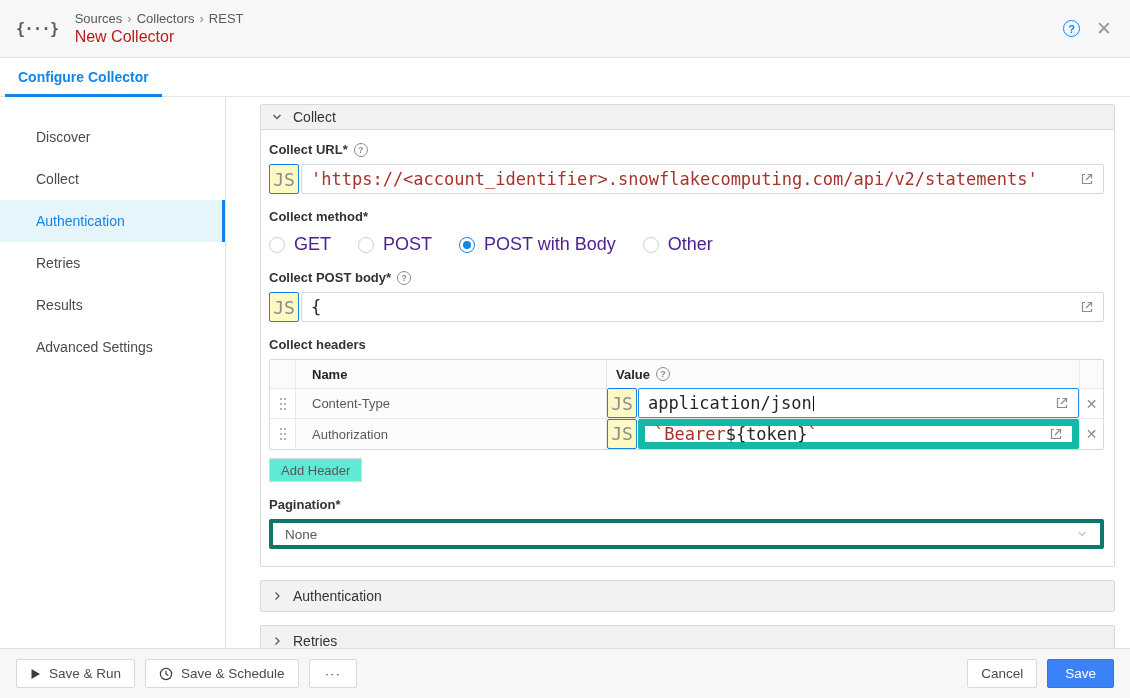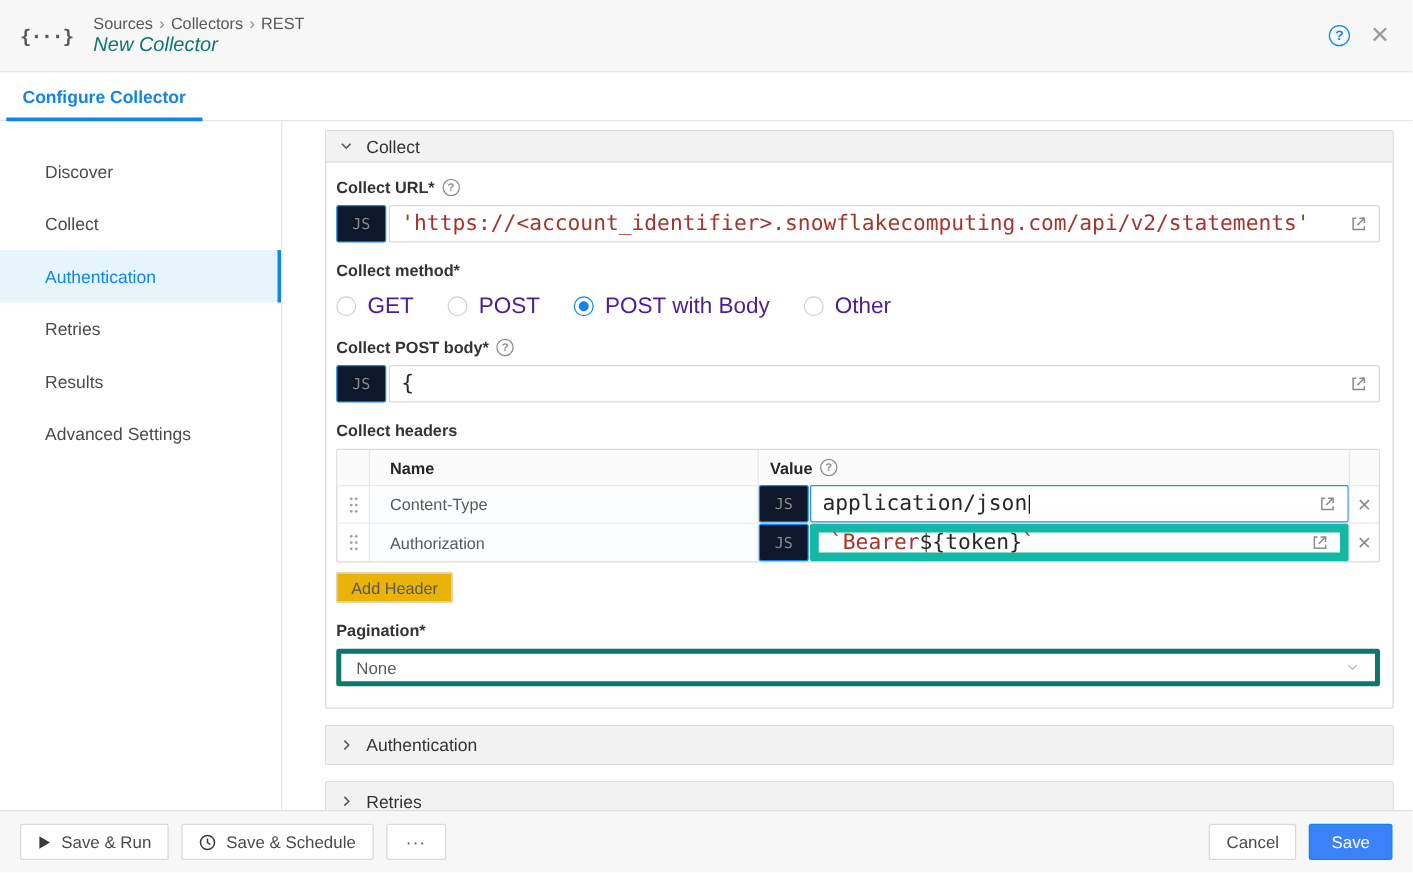--- a/index.html
+++ b/index.html
@@ -6,21 +6,21 @@
   html,body { width:1130px; height:698px; }
   body { font-family:"Liberation Sans", sans-serif; background:#fff; color:#333; overflow:hidden; }
   .window { width:1130px; height:698px; display:flex; flex-direction:column; background:#fff; }
 
   
   .hdr { height:58px; background:#f7f7f7; border-bottom:1px solid #e4e4e4; display:flex; align-items:center; padding:0 18px 0 16px; flex:0 0 auto; }
   .logo { font-size:15px; font-weight:600; color:#595959; letter-spacing:-0.5px; margin-right:16px; font-family:"DejaVu Sans Mono", monospace; }
   .hdr-text { display:flex; flex-direction:column; gap:2px; }
   .breadcrumb { font-size:13px; color:#595959; }
   .breadcrumb .sep { color:#8c8c8c; margin:0 5px; }
-  .page-title { font-size:16px; color:#0f766e;font-style:italic; }
+  .page-title { font-size:16px; color:#b91c1c; }
   .hdr-actions { margin-left:auto; display:flex; align-items:center; gap:16px; }
   .help-icon { width:17px; height:17px; border:1.5px solid #1285e8; border-radius:50%; color:#1285e8; font-size:11px; font-weight:700; display:flex; align-items:center; justify-content:center; cursor:pointer; }
   .close-icon { color:#9b9b9b; font-size:19px; line-height:1; cursor:pointer; }
 
   
   .tabbar { height:39px; background:#fff; border-bottom:1px solid #e4e4e4; display:flex; padding-left:5px; flex:0 0 auto; }
   .tab { padding:0 13px; display:flex; align-items:center; font-size:14px; color:#4a4a4a; position:relative; cursor:pointer; }
   .tab.active { color:#1285e8; font-weight:700; }
   .tab.active::after { content:""; position:absolute; left:0; right:0; bottom:-1px; height:3px; background:#1285e8; }
 
@@ -35,21 +35,21 @@
   .panel { border:1px solid #d9d9d9; border-radius:2px; margin-bottom:13px; background:#fff; }
   .panel-hd { background:#f2f2f2; display:flex; align-items:center; gap:11px; padding:0 11px; font-size:14px; color:#333; cursor:pointer; }
   .panel.expanded > .panel-hd { height:25px; border-bottom:1px solid #d9d9d9; }
   .panel.collapsed > .panel-hd { height:30px; }
   .panel-body { padding:12px 10px 17px 8px; }
 
   .fld-label { display:flex; align-items:center; gap:6px; font-size:13px; font-weight:700; color:#333; margin-bottom:7px; }
   .q-icon { width:14px; height:14px; border:1px solid #8c8c8c; border-radius:50%; color:#8c8c8c; font-size:9px; font-weight:700; display:inline-flex; align-items:center; justify-content:center; }
 
   .code-input { display:flex; align-items:stretch; height:30px; }
-  .js-badge { width:40px; flex:0 0 auto; border:1px solid #1285e8; border-radius:2px; background:#0f172a; color:#8c8c8c; font-family:"DejaVu Sans Mono", monospace; font-size:12px; display:flex; align-items:center; justify-content:center; }
+  .js-badge { width:30px; flex:0 0 auto; border:1px solid #1285e8; border-radius:2px; background:#fef9c3; color:#8c8c8c; font-family:"DejaVu Sans Mono", monospace; font-size:18px; display:flex; align-items:center; justify-content:center; }
   .code-field { flex:1 1 auto; display:flex; align-items:center; margin-left:2px; border:1px solid #d9d9d9; border-radius:2px; background:#fff; padding:0 9px; font-family:"DejaVu Sans Mono", monospace; font-size:17px; }
   .code-red { color:#a5342b; }
   .code-dark { color:#262626; }
   .expand-icon { margin-left:auto; display:flex; align-items:center; cursor:pointer; padding-left:8px; }
 
   .radio-row { display:flex; align-items:center; margin:10px 0 15px; font-size:18px; color:#4c1d95; }
   .radio-opt { display:flex; align-items:center; margin-right:27px; cursor:pointer; }
   .radio-circ { width:16px; height:16px; border:1px solid #d0d0d0; border-radius:50%; margin-right:9px; background:#fff; display:flex; align-items:center; justify-content:center; }
   .radio-opt.checked .radio-circ { border-color:#1285e8; }
   .radio-opt.checked .radio-circ::after { content:""; width:8px; height:8px; border-radius:50%; background:#1285e8; }
@@ -69,21 +69,21 @@
   .name-cell { padding-left:16px; font-size:13px; color:#595959; background:#fbfcfd; border-right:1px solid #e8e8e8; }
   .value-cell .code-input { width:100%; height:30px; margin-top:-1px; }
   .value-cell .code-field { margin-left:1px; }
   .code-input.focused .js-badge { border-color:#1285e8; }
   .code-input.focused .code-field { border:1px solid #2e8de8; }
   .code-input.blue .code-field { border:7px solid #14b8a6; }
   .x-cell { justify-content:center; color:#8c8c8c; font-size:14px; cursor:pointer; border-left:1px solid #e8e8e8; }
   .cursor-bar { display:inline-block; width:1.5px; height:15px; background:#111; margin-left:1px; animation:blink 1.1s steps(1) infinite; }
   @keyframes blink { 50% { opacity:0; } }
 
-  .add-btn { margin-top:8px; display:inline-flex; align-items:center; height:24px; padding:0 11px; background:#eab308; border:1px solid #d9d9d9; border-radius:0; font-size:13px; color:#595959; cursor:pointer; }
+  .add-btn { margin-top:8px; display:inline-flex; align-items:center; height:24px; padding:0 11px; background:#5eead4; border:1px solid #d9d9d9; border-radius:0; font-size:13px; color:#595959; cursor:pointer; }
 
   .select-box { height:30px; border:4px solid #0f766e; border-radius:2px; background:#fff; display:flex; align-items:center; padding:0 12px; font-size:13.5px; color:#595959; cursor:pointer; }
   .select-box .chev { margin-left:auto; }
 
   
   .ftr { height:50px; flex:0 0 auto; background:#f7f7f7; border-top:1px solid #e0e0e0; display:flex; align-items:center; padding:0 16px; gap:10px; }
   .btn { height:29px; display:inline-flex; align-items:center; gap:8px; padding:0 13px; background:#fff; border:1px solid #d9d9d9; border-radius:2px; font-size:13.5px; color:#4a4a4a; cursor:pointer; font-family:inherit; }
   .btn.more { padding:0 15px; letter-spacing:1px; }
   .ftr-spacer { flex:1; }
   .btn.primary { background:#3b82f6; border-color:#1285e8; color:#fff; padding:0 17px; }

